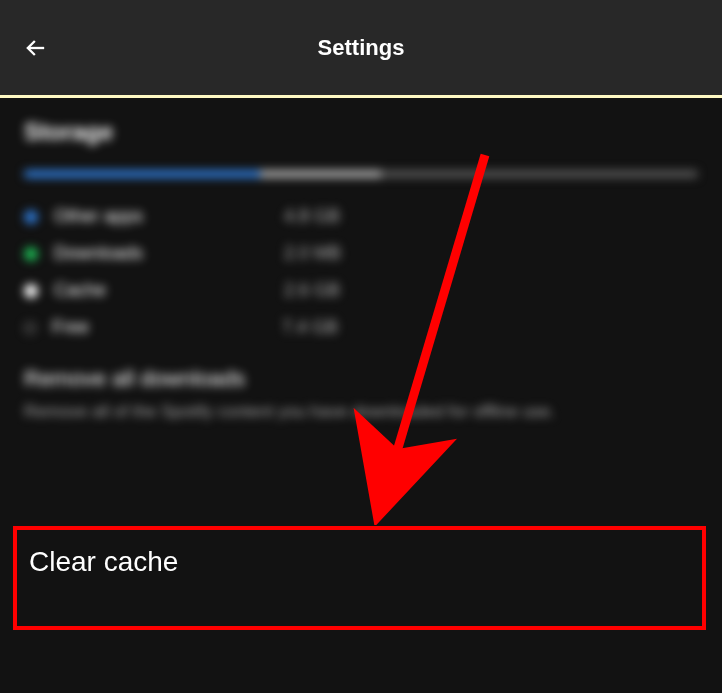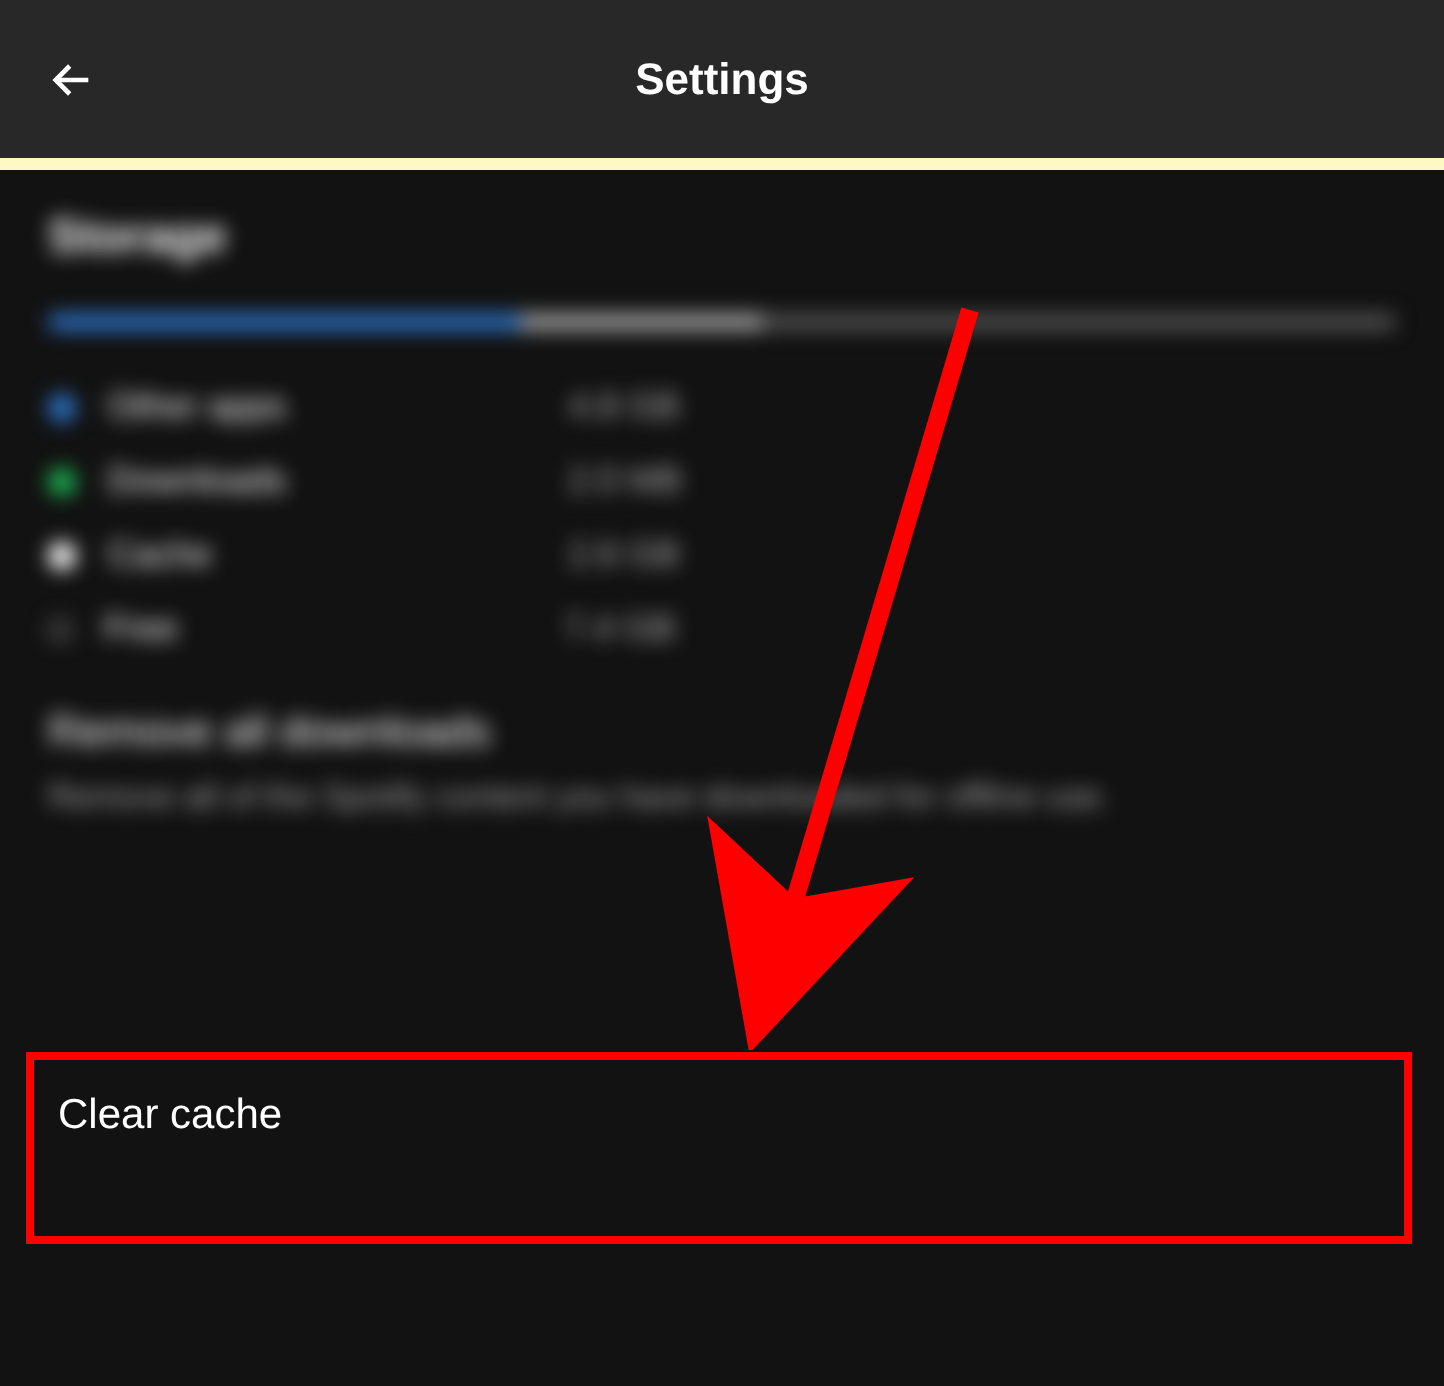--- a/index.html
+++ b/index.html
@@ -10,26 +10,26 @@
     body {
       width: 722px;
       height: 693px;
       background: #121212;
       font-family: -apple-system, BlinkMacSystemFont, 'Segoe UI', Helvetica, Arial, sans-serif;
       color: #fff;
       overflow: hidden;
       position: relative;
     }
     .header {
-      height: 85px;
+      height: 98px;
       background: #282828;
       display: flex;
       align-items: center;
       position: relative;
-      border-bottom: 6px solid #fef9c3;
+      border-bottom: 3px solid #fef9c3;
     }
     .back-btn {
       position: absolute;
       left: 16px;
       top: 50%;
       transform: translateY(-50%);
       width: 40px;
       height: 40px;
       display: flex;
       align-items: center;
@@ -119,21 +119,21 @@
     .clear-cache-block {
       position: absolute;
       left: 13px;
       top: 526px;
       width: 693px;
       padding: 16px 12px 24px 12px;
       border: 4px solid #ff0000;
       cursor: pointer;
     }
     .clear-cache-block .option-title {
-      font-size: 21px;
+      font-size: 28px;
       margin-bottom: 24px;
     }
     .clear-cache-block .option-desc {
       font-size: 18px;
       line-height: 1.45;
     }
     .arrow-overlay {
       position: absolute;
       left: 350px;
       top: 145px;

